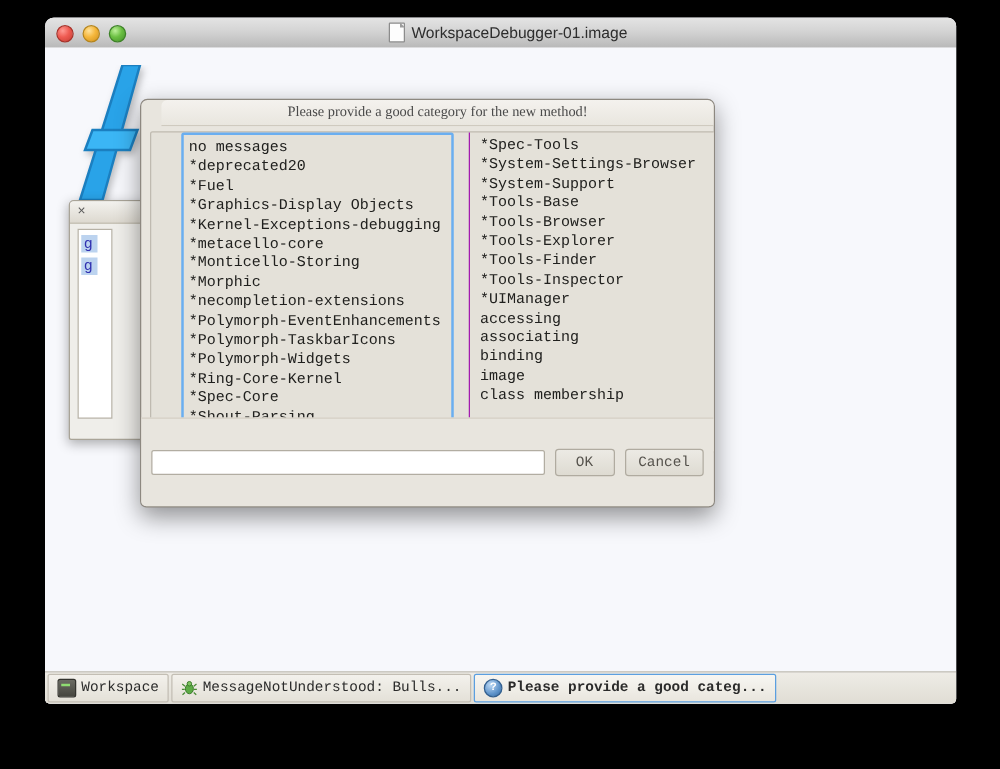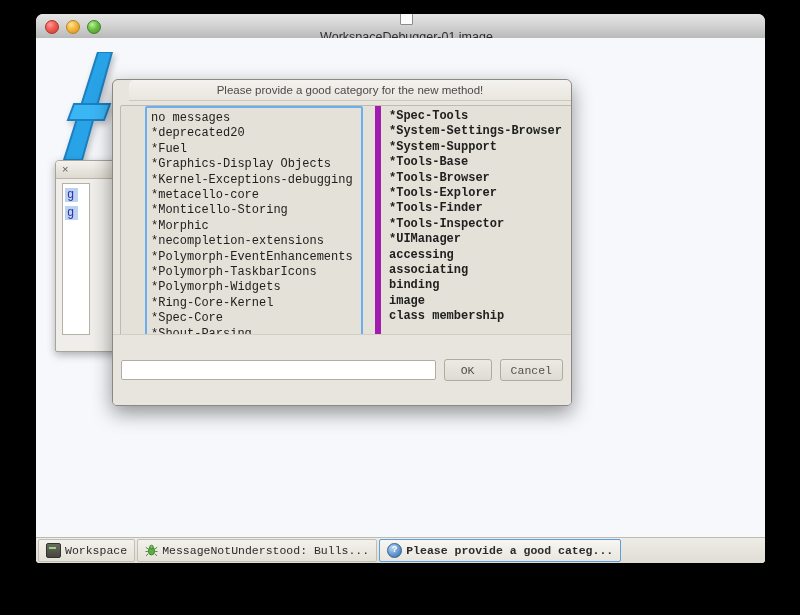--- a/index.html
+++ b/index.html
@@ -31,21 +31,21 @@
   }
   .lights { position: absolute; left: 9px; top: 6px; display: flex; gap: 7px; }
   .light { width: 12px; height: 12px; border-radius: 50%; }
   .light.red    { background: radial-gradient(circle at 35% 30%, #ff9a93 0%, #ef5b52 45%, #c33d33 100%); border:1px solid #a8332b; }
   .light.yellow { background: radial-gradient(circle at 35% 30%, #ffe29a 0%, #f5b73c 45%, #cf8f1d 100%); border:1px solid #b5851c; }
   .light.green  { background: radial-gradient(circle at 35% 30%, #bdf09a 0%, #6bbf42 45%, #45912b 100%); border:1px solid #3d8227; }
 
   .title-center {
     position: absolute; left: 12px; right: 0; text-align: center;
     font-size: 12.5px; color: #2d2d2d;
-    display: flex; align-items: center; justify-content: center; gap: 5px; flex-direction: column;
+    display: flex; align-items: center; justify-content: center; gap: 5px;
   }
   .doc-icon {
     width: 11px; height: 14px; background: #fdfdfd;
     border: 1px solid #8c8c8c; border-radius: 1px;
     position: relative; display: inline-block;
   }
   .doc-icon::after {
     content: ""; position: absolute; right: -1px; top: -1px;
     border-width: 0 4px 4px 0; border-style: solid;
     border-color: transparent transparent #9c9c9c transparent;
@@ -100,21 +100,21 @@
     border: 1px solid #8d8880;
     border-radius: 6px 6px 5px 5px;
     box-shadow: 0 7px 20px rgba(0,0,0,0.42);
     overflow: hidden;
   }
   .dialog-header {
     height: 20px;
     background: linear-gradient(to bottom, #f4f2ee 0%, #e9e6df 100%);
     border-bottom: 1px solid #cfcabf;
     display: flex; align-items: center; justify-content: center;
-    font-family: Liberation Sans, sans-serif;
+    font-family: Liberation Serif, serif;
     font-size: 11.5px; color: #4a4a4a;
     border-radius: 5px 5px 0 0;
     margin-left: 16px;
   }
 
   .list-area {
     position: absolute; left: 7px; top: 25px;
     width: 430px; height: 255px;
     background: #e4e1d9;
     border: 1px solid #bfbab0;
@@ -131,23 +131,22 @@
   }
   .list-col.left {
     width: 218px; height: 100%;
     border: 2px solid #6aaef0;
     border-radius: 2px;
     background: #e4e1d9;
   }
   .spacer-gap { width: 12px; }
   .list-col.right {
     flex: 1; height: 100%;
-    border-left: 6px solid #a21caf;
+    border-left: 1px solid #a21caf;
     padding-left: 8px;
-    font-weight: bold;
   }
   .list-item { line-height: 15.4px; white-space: nowrap; }
 
   
   .hscroll {
     position: absolute; left: 7px; top: 283px;
     width: 430px; height: 16px;
     background: #e0ddd4;
     border: 1px solid #c6c1b7;
     border-radius: 2px;

